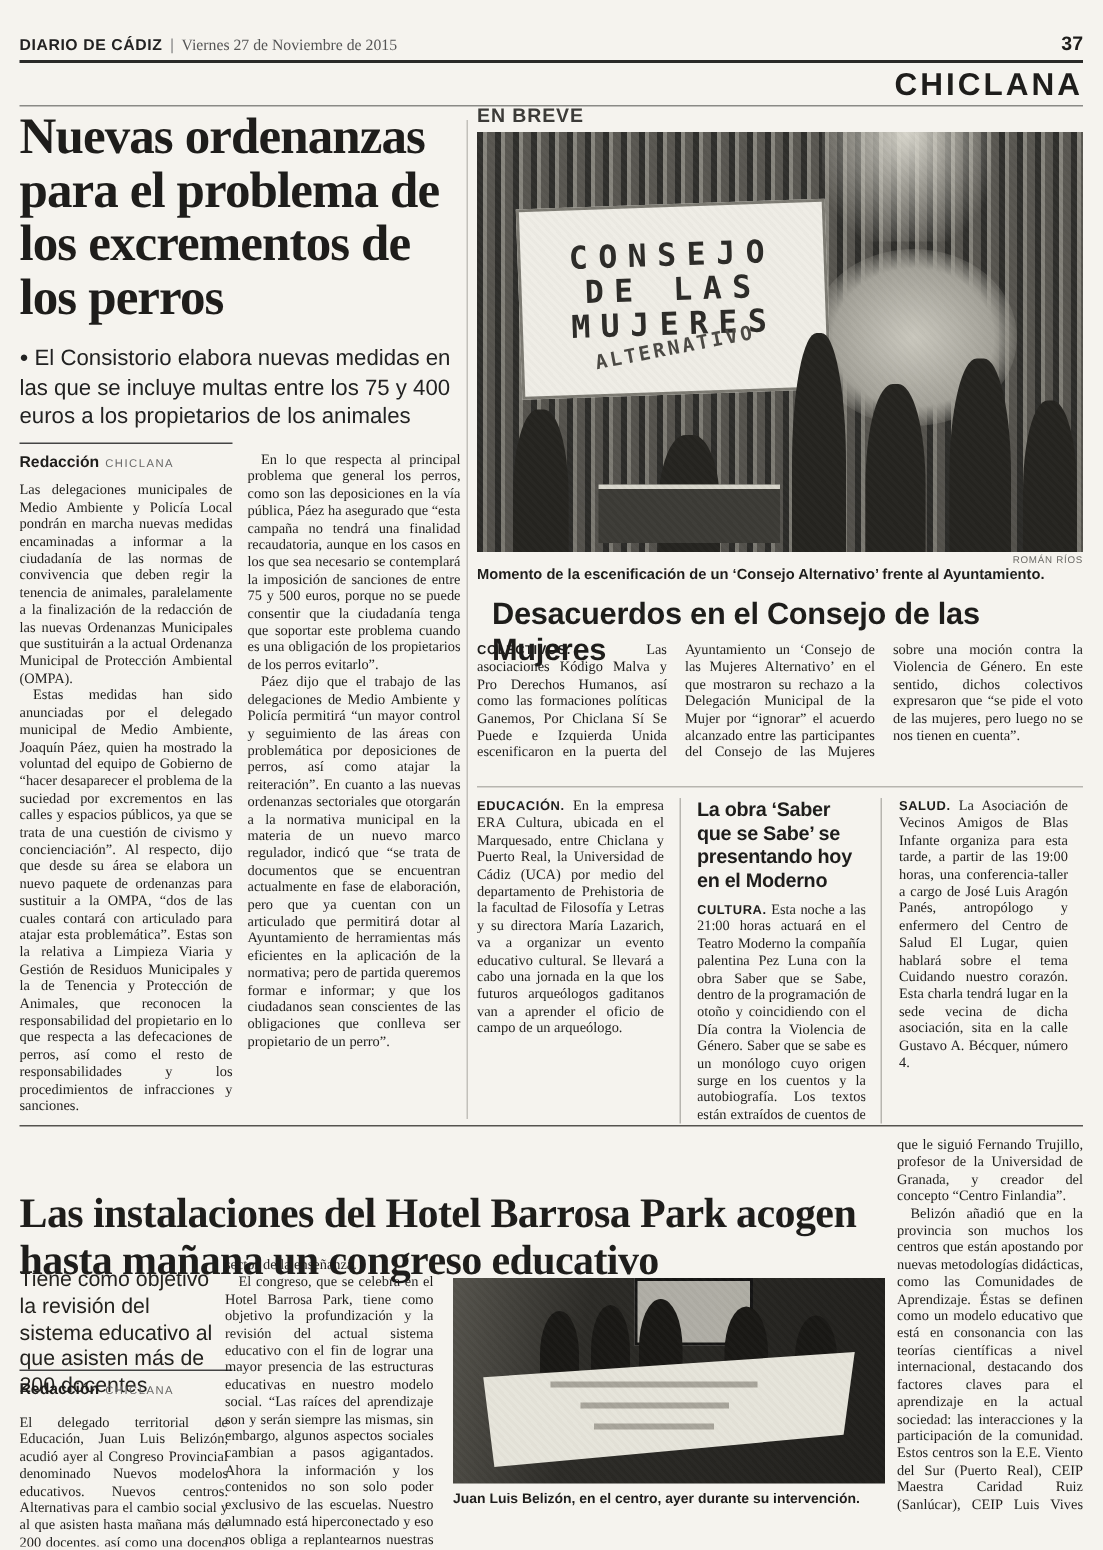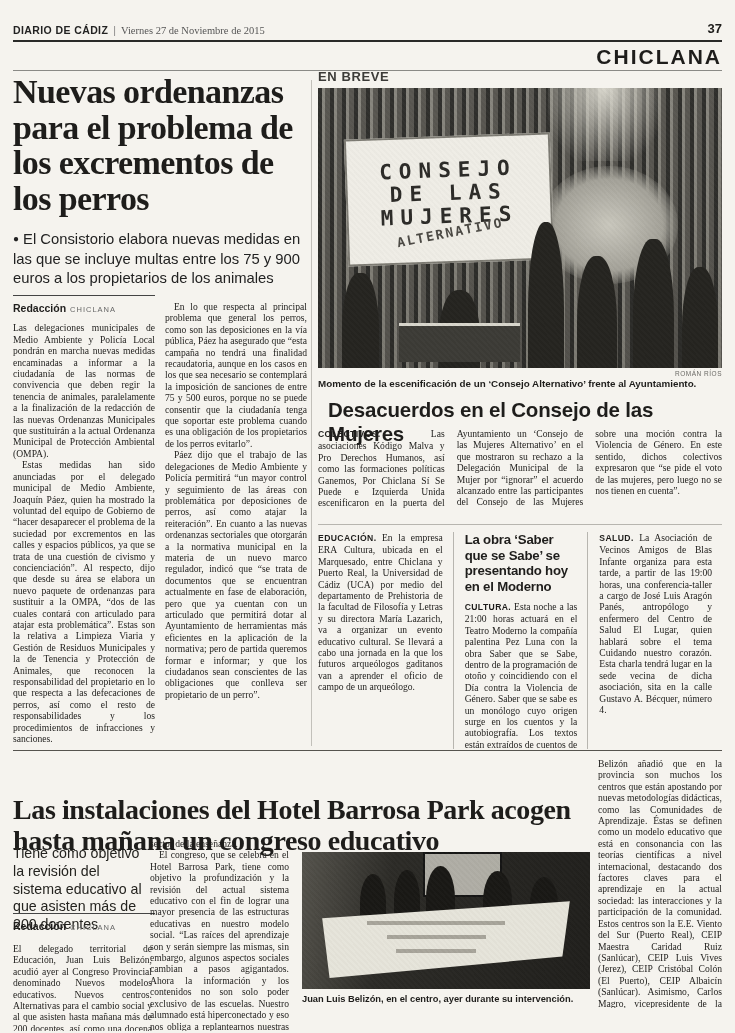--- a/index.html
+++ b/index.html
@@ -97,21 +97,21 @@
 <div class="abs masthead-row">
   <span class="masthead">DIARIO DE CÁDIZ</span><span class="mast-sep">|</span><span class="mast-date">Viernes 27 de Noviembre de 2015</span>
 </div>
 <div class="abs page-number">37</div>
 <div class="abs rule-top"></div>
 <div class="abs section-title">CHICLANA</div>
 <div class="abs rule-sub"></div>
 
 <h1 class="abs dogs-headline" style="margin:0">Nuevas ordenanzas para el problema de los excrementos de los perros</h1>
 <div class="abs dogs-standfirst">
-  <span class="bullet">●</span><span>El Consistorio elabora nuevas medidas en las que se incluye multas entre los 75 y 900 euros a los propietarios de los animales</span>
+  <span class="bullet">●</span><span>El Consistorio elabora nuevas medidas en las que se incluye multas entre los 75 y 400 euros a los propietarios de los animales</span>
 </div>
 <div class="abs byline-rule" style="left:13px; top:295px; width:142px;"></div>
 <div class="abs dogs-body bodycol">
   <div class="byline">
     <span>Redacción</span><span class="place">CHICLANA</span>
   </div>
 <p>Las delegaciones municipales de Medio Ambiente y Policía Local pondrán en marcha nuevas medidas encaminadas a informar a la ciudadanía de las normas de convivencia que deben regir la tenencia de animales, paralelamente a la finalización de la redacción de las nuevas Ordenanzas Municipales que sustituirán a la actual Ordenanza Municipal de Protección Ambiental (OMPA).</p>
     <p>Estas medidas han sido anunciadas por el delegado municipal de Medio Ambiente, Joaquín Páez, quien ha mostrado la voluntad del equipo de Gobierno de “hacer desaparecer el problema de la suciedad por excrementos en las calles y espacios públicos, ya que se trata de una cuestión de civismo y concienciación”. Al respecto, dijo que desde su área se elabora un nuevo paquete de ordenanzas para sustituir a la OMPA, “dos de las cuales contará con articulado para atajar esta problemática”. Estas son la relativa a Limpieza Viaria y Gestión de Residuos Municipales y la de Tenencia y Protección de Animales, que reconocen la responsabilidad del propietario en lo que respecta a las defecaciones de perros, así como el resto de responsabilidades y los procedimientos de infracciones y sanciones.</p>
     <p>En lo que respecta al principal problema que general los perros, como son las deposiciones en la vía pública, Páez ha asegurado que “esta campaña no tendrá una finalidad recaudatoria, aunque en los casos en los que sea necesario se contemplará la imposición de sanciones de entre 75 y 500 euros, porque no se puede consentir que la ciudadanía tenga que soportar este problema cuando es una obligación de los propietarios de los perros evitarlo”.</p>
     <p>Páez dijo que el trabajo de las delegaciones de Medio Ambiente y Policía permitirá “un mayor control y seguimiento de las áreas con problemática por deposiciones de perros, así como atajar la reiteración”. En cuanto a las nuevas ordenanzas sectoriales que otorgarán a la normativa municipal en la materia de un nuevo marco regulador, indicó que “se trata de documentos que se encuentran actualmente en fase de elaboración, pero que ya cuentan con un articulado que permitirá dotar al Ayuntamiento de herramientas más eficientes en la aplicación de la normativa; pero de partida queremos formar e informar; y que los ciudadanos sean conscientes de las obligaciones que conlleva ser propietario de un perro”.</p>
@@ -176,20 +176,21 @@
   <span>Redacción</span><span class="place">CHICLANA</span>
 </div>
 <div class="abs col-a bodycol">
     <p>El delegado territorial de Educación, Juan Luis Belizón, acudió ayer al Congreso Provincial denominado Nuevos modelos educativos. Nuevos centros. Alternativas para el cambio social y al que asisten hasta mañana más de 200 docentes, así como una docena de ponentes con una amplia experiencia en el</p>
   </div>
 <div class="abs col-b bodycol">
     <p>sector de la enseñanza.</p>
     <p>El congreso, que se celebra en el Hotel Barrosa Park, tiene como objetivo la profundización y la revisión del actual sistema educativo con el fin de lograr una mayor presencia de las estructuras educativas en nuestro modelo social. “Las raíces del aprendizaje son y serán siempre las mismas, sin embargo, algunos aspectos sociales cambian a pasos agigantados. Ahora la información y los contenidos no son solo poder exclusivo de las escuelas. Nuestro alumnado está hiperconectado y eso nos obliga a replantearnos nuestras funciones”, comentó el delegado en la conferencia inaugural, y al</p>
   </div>
 <div class="abs col-c bodycol">
+    <p>que le siguió Fernando Trujillo, profesor de la Universidad de Granada, y creador del concepto “Centro Finlandia”.</p>
     <p>Belizón añadió que en la provincia son muchos los centros que están apostando por nuevas metodologías didácticas, como las Comunidades de Aprendizaje. Éstas se definen como un modelo educativo que está en consonancia con las teorías científicas a nivel internacional, destacando dos factores claves para el aprendizaje en la actual sociedad: las interacciones y la participación de la comunidad. Estos centros son la E.E. Viento del Sur (Puerto Real), CEIP Maestra Caridad Ruiz (Sanlúcar), CEIP Luis Vives (Jerez), CEIP Cristóbal Colón (El Puerto), CEIP Albaicín (Sanlúcar). Asimismo, Carlos Magro, vicepresidente de la Asociación Educación Abierta, presentando las claves de la escuela del futuro.</p>
   </div>
 
 <div class="photo photo-congress">
   <div class="screen"></div>
   <div class="attendee" style="left:20%; top:16%; width:9%;  height:30%;"></div>
   <div class="attendee" style="left:32%; top:13%; width:9%;  height:32%;"></div>
   <div class="attendee" style="left:43%; top:10%; width:10%; height:34%;"></div>
   <div class="attendee" style="left:63%; top:14%; width:10%; height:32%;"></div>
   <div class="attendee" style="left:79%; top:18%; width:10%; height:30%;"></div>

